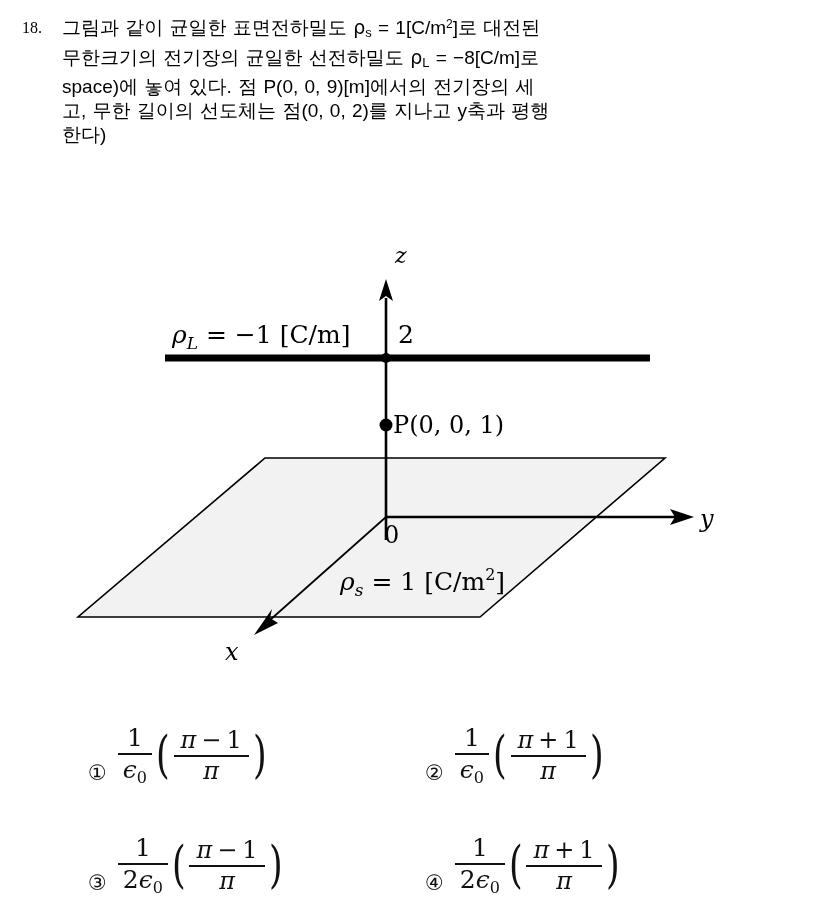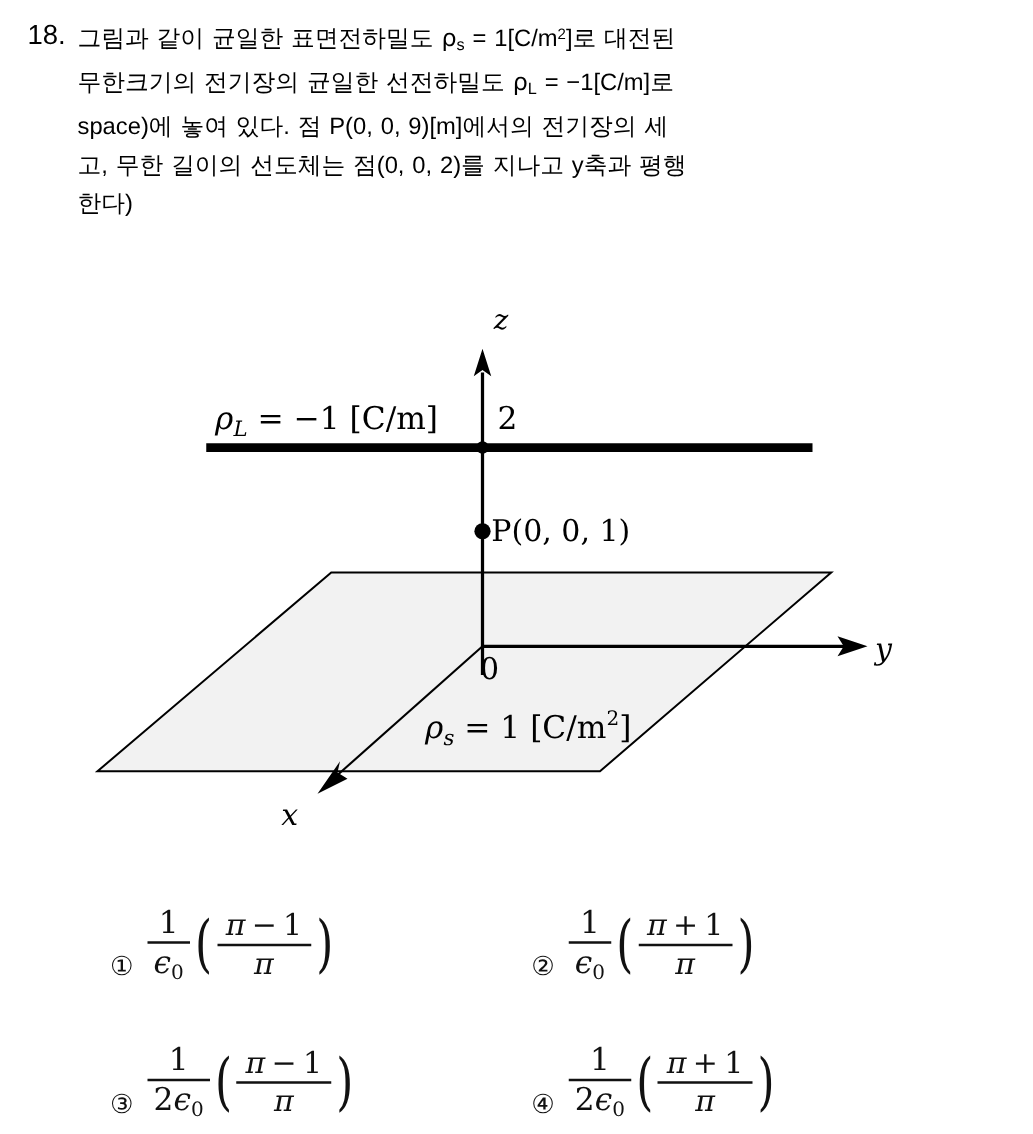--- a/index.html
+++ b/index.html
@@ -21,29 +21,30 @@
     position: absolute;
     left: 22px;
     top: 12px;
     width: 790px;
   }
   .q-row {
     display: flex;
     align-items: flex-start;
   }
   #question-number {
-    font-size: 22px;
+    font-size: 16px;
     line-height: 31px;
     width: 40px;
     flex: 0 0 40px;
     letter-spacing: 0px;
+    font-family: Liberation Serif, serif;
   }
   #question-text {
     font-size: 19px;
-    line-height: 31px;
+    line-height: 24px;
     width: 700px;
     text-align: justify;
     word-spacing: 1px;
   }
   .qline {
     display: block;
     white-space: nowrap;
   }
   .sub { font-size: 13px; vertical-align: -3px; }
   .sup { font-size: 12px; vertical-align: 6px; }
@@ -129,21 +130,21 @@
   .pi { font-style: italic; font-family: "DejaVu Serif", serif; }
 </style>
 </head>
 <body>
 
 <div id="question-block">
   <div class="q-row">
     <div id="question-number">18.</div>
     <div id="question-text">
       <span class="qline"><span>그림과 같이 균일한 표면전하밀도 </span><span class="rho">ρ</span><span class="sub">s</span><span> = 1[C/m</span><span class="sup">2</span><span>]로 대전된</span></span>
-      <span class="qline"><span>무한크기의 전기장의 균일한 선전하밀도 </span><span class="rho">ρ</span><span class="sub">L</span><span> = −1[C/m]로</span></span>
+      <span class="qline"><span>무한크기의 전기장의 균일한 선전하밀도 </span><span class="rho">ρ</span><span class="sub">L</span><span> = −8[C/m]로</span></span>
       <span class="qline">space)에 놓여 있다. 점 P(0, 0, 9)[m]에서의 전기장의 세</span>
       <span class="qline">고, 무한 길이의 선도체는 점(0, 0, 2)를 지나고 y축과 평행</span>
       <span class="qline">한다)</span>
     </div>
   </div>
 </div>
 
 <div id="figure">
   <svg width="826" height="440" viewBox="0 0 826 440" xmlns="http://www.w3.org/2000/svg">
     <defs>

